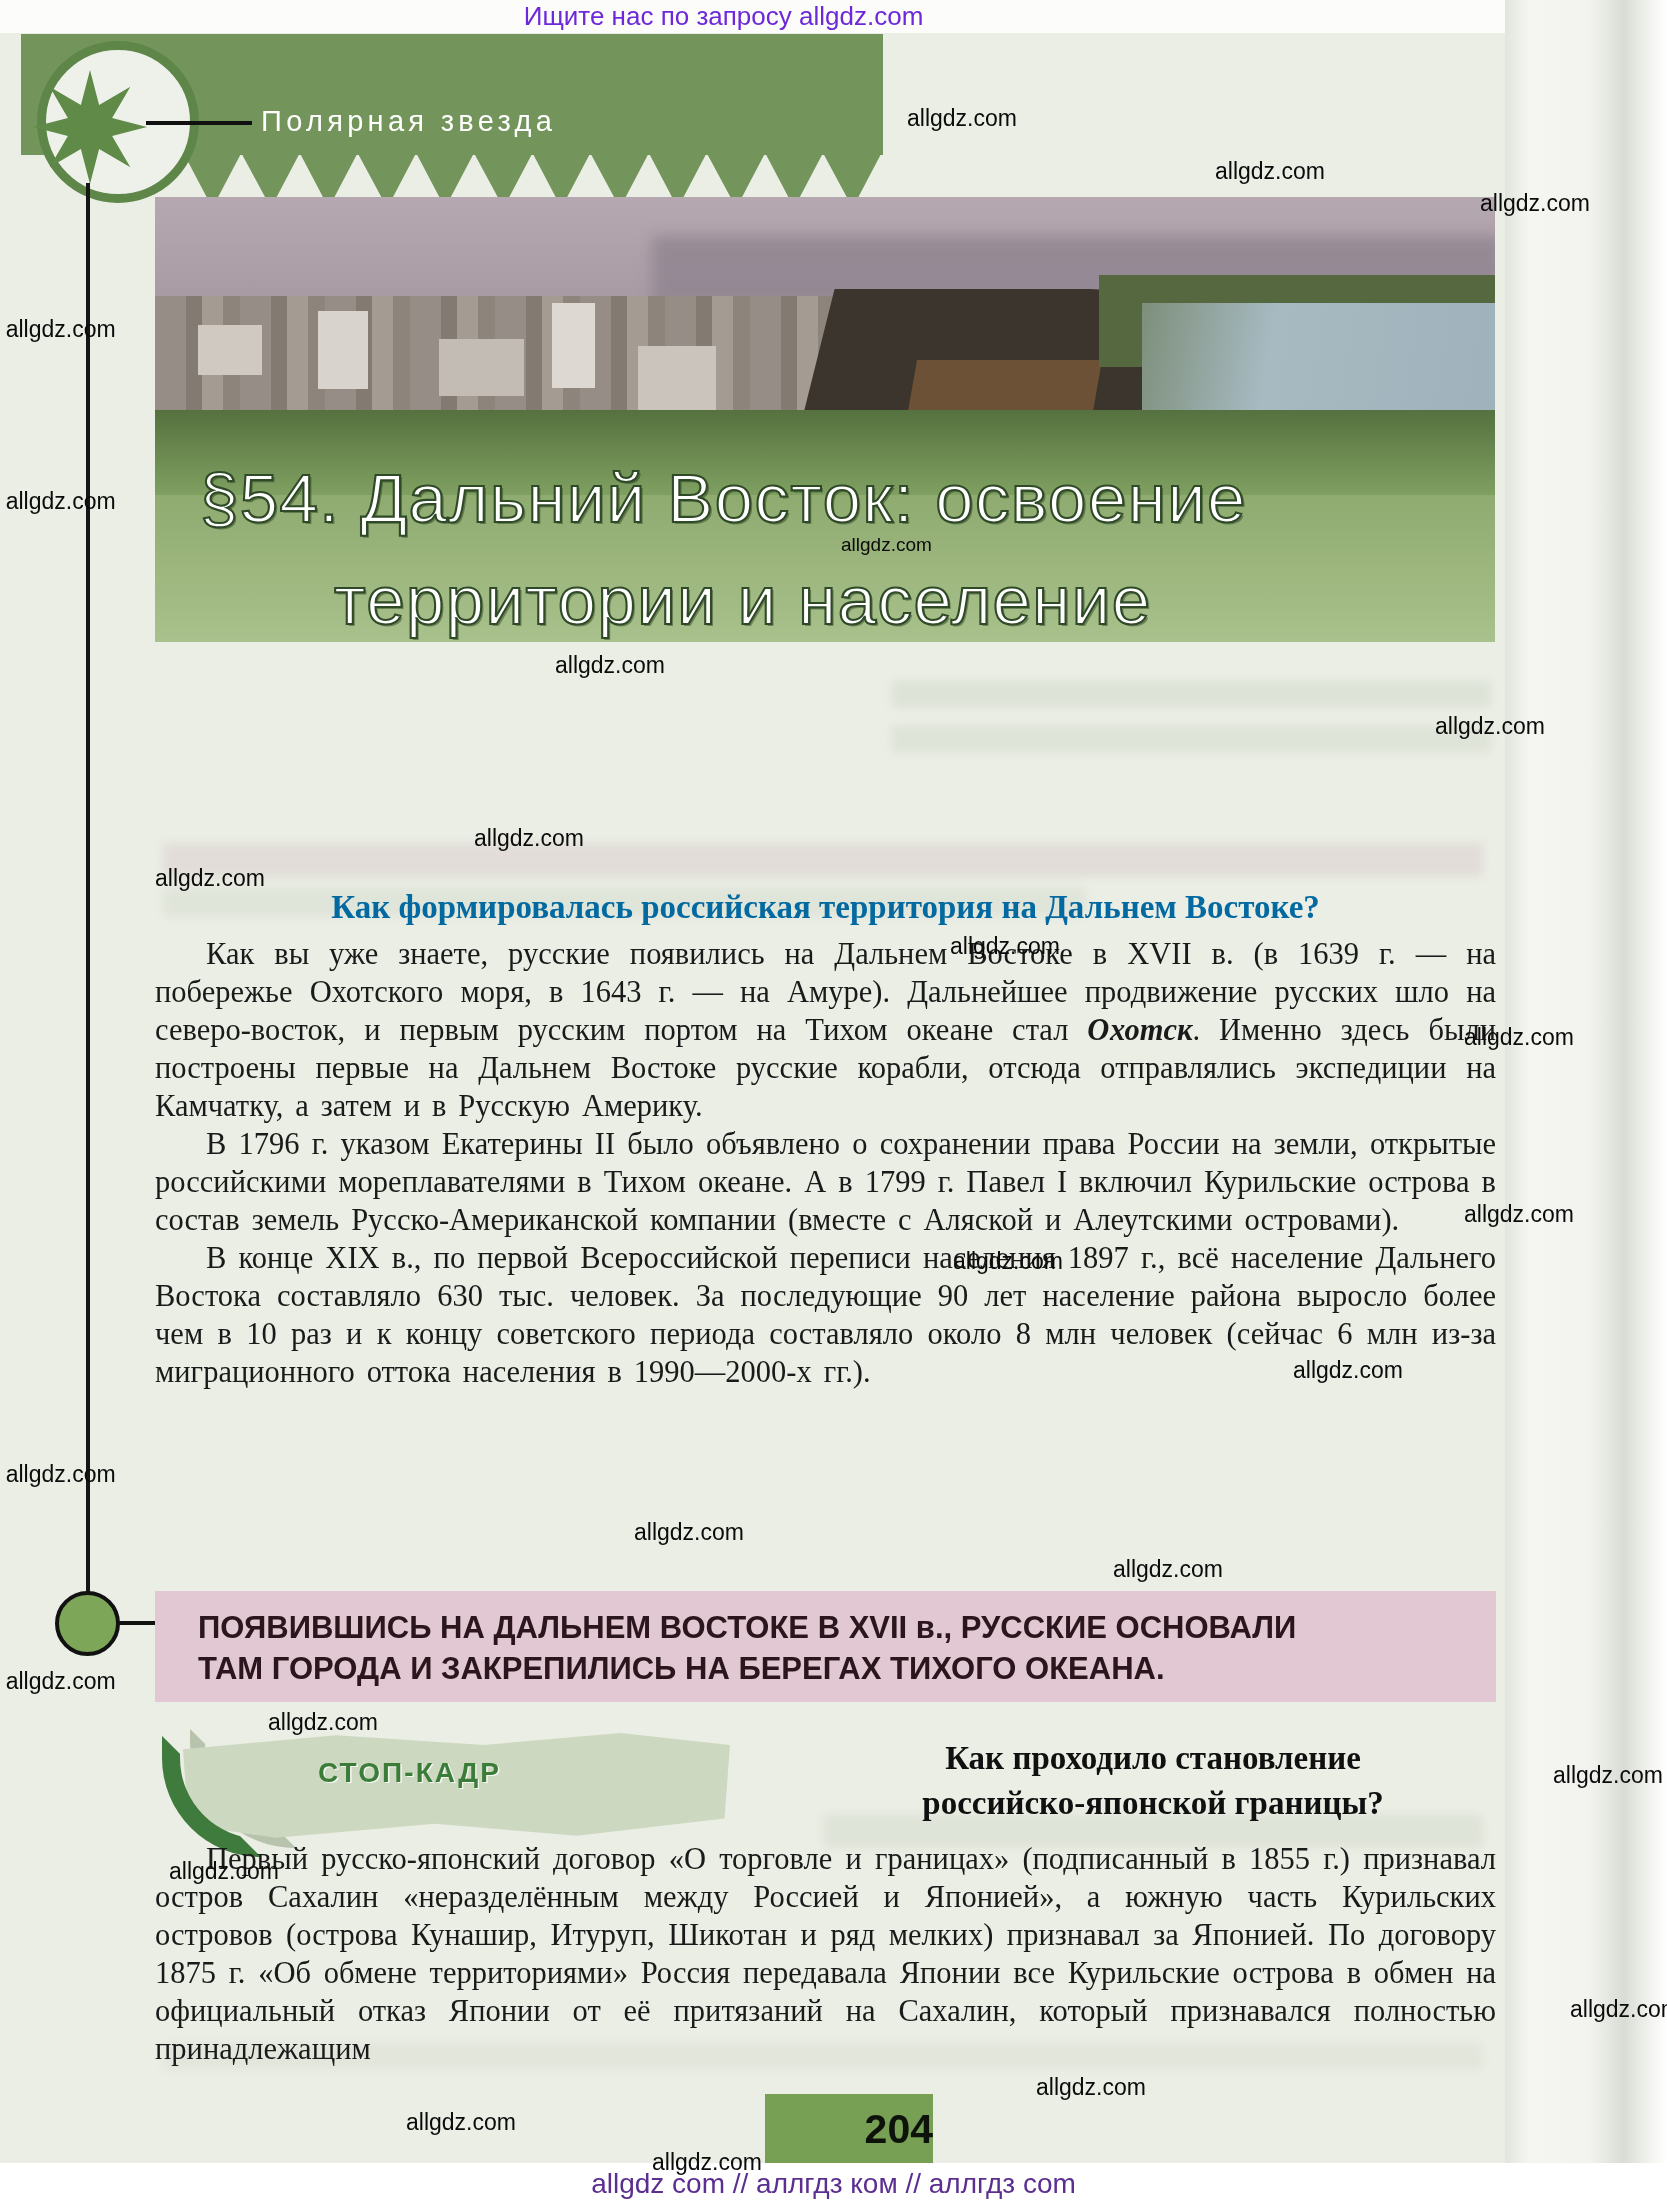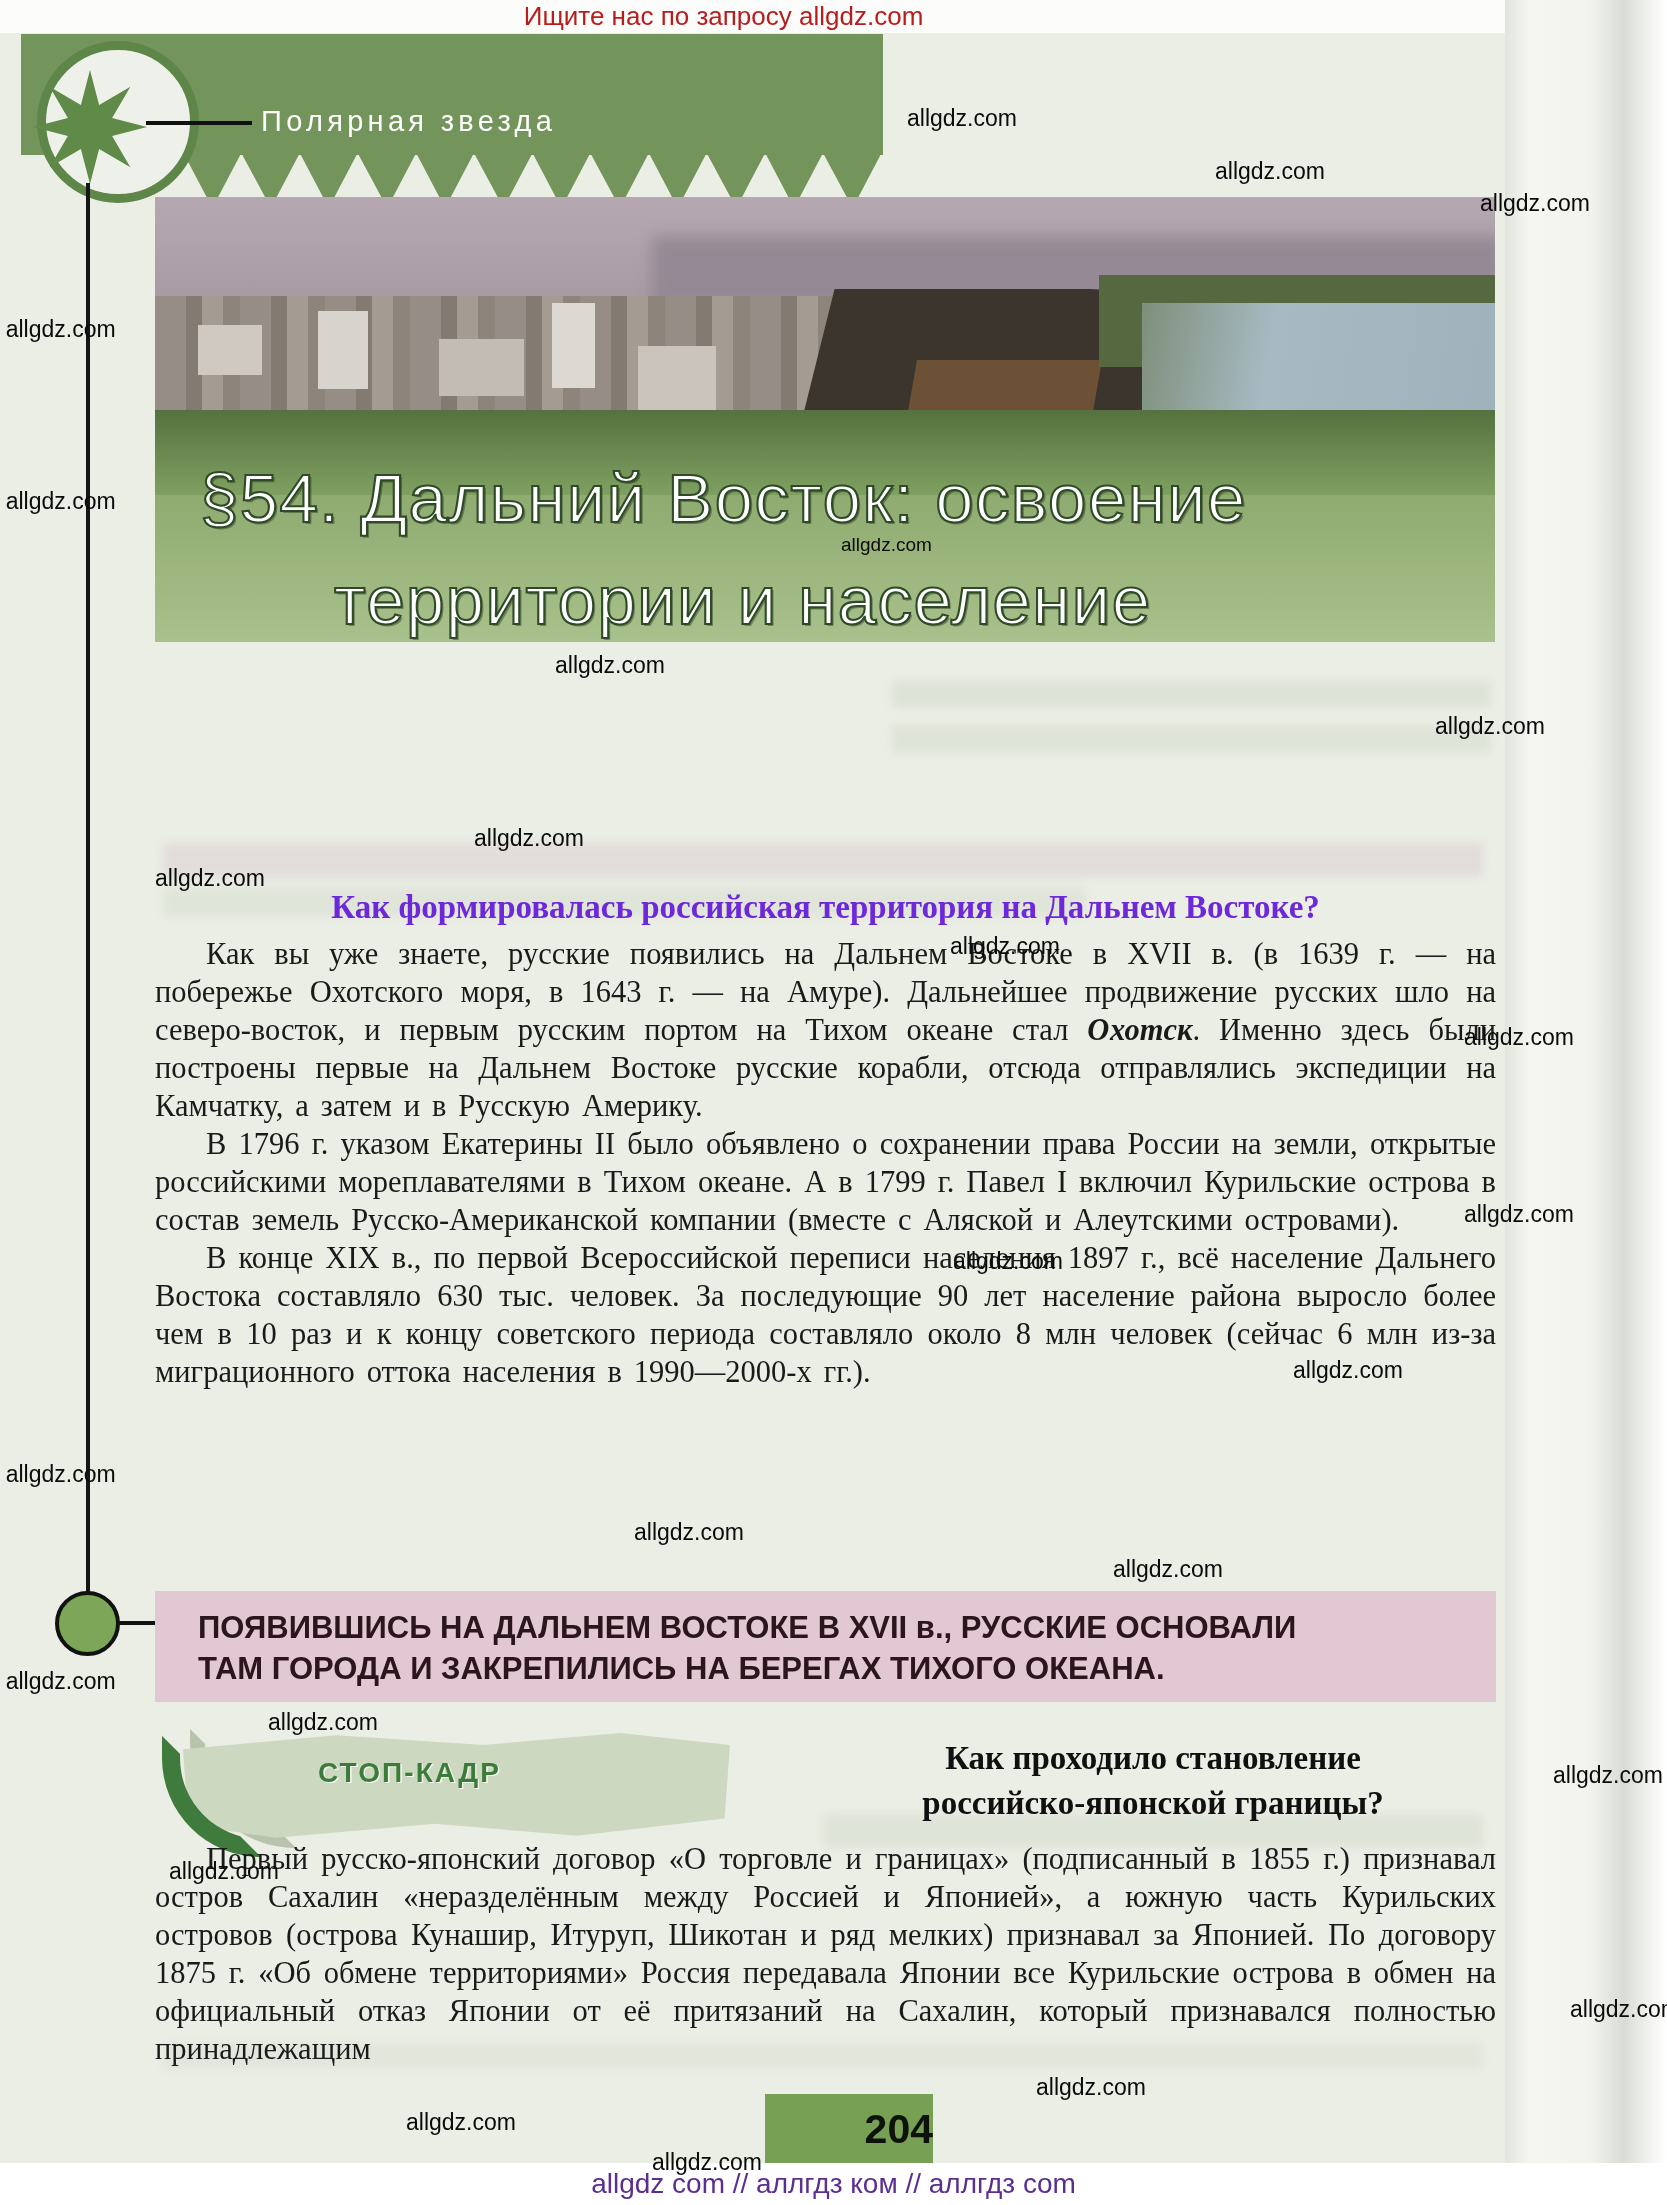--- a/index.html
+++ b/index.html
@@ -8,21 +8,21 @@
   .abs{position:absolute;}
 
   
   .top-white{left:0;top:0;width:1667px;height:33px;background:#fcfdfb;}
   .bottom-white{left:0;top:2163px;width:1667px;height:42px;background:#ffffff;}
   .book-edge{left:1505px;top:0;width:163px;height:2165px;
      background:linear-gradient(90deg,#e2e5dd 0px,#f5f6f2 25px,#f2f3ef 85px,#d9dcd4 119px,#f3f4f0 146px,#ffffff 162px);}
 
   
   .promo{left:0;top:1.4px;width:1447px;text-align:center;font-family:"Liberation Sans",sans-serif;
-     font-size:26px;color:#b91c1c;border-radius:9px;}
+     font-size:26px;color:#6d28d9;border-radius:9px;}
   .footer-line{left:0;top:2168px;width:1667px;text-align:center;font-family:"Liberation Sans",sans-serif;
      font-size:28px;color:#5c2e90;}
 
   
   .banner{left:21px;top:34px;width:862px;height:121px;background:#73945b;}
   .teeth{left:181px;top:153px;width:703px;height:55px;}
   .logo-circle{left:37px;top:41px;width:162px;height:162px;border-radius:50%;
      background:#eef1ea;border:9.2px solid #5e8649;box-sizing:border-box;}
   .star{left:33px;top:70px;width:114px;height:114px;background:#5f8a47;
      clip-path:polygon(50% 0%,58% 30.6%,85.4% 14.6%,69.4% 42%,100% 50%,69.4% 58%,85.4% 85.4%,58% 69.4%,50% 100%,42% 69.4%,14.6% 85.4%,30.6% 58%,0% 50%,30.6% 42%,14.6% 14.6%,42% 30.6%);}
@@ -57,21 +57,21 @@
   .title-text{font-family:"Liberation Sans",sans-serif;color:#ffffff;font-size:69px;white-space:nowrap;
      -webkit-text-stroke:2.1px #2f4a26;text-shadow:2.1px 2.1px 0 rgba(40,60,30,.45);letter-spacing:1.4px;}
   .t1{left:200px;top:459px;}
   .t2{left:334px;top:561px;}
 
   
   .intro{left:155px;top:671px;width:1341px;font-family:"Liberation Sans",sans-serif;font-style:italic;
      font-size:31px;line-height:43px;text-align:justify;word-spacing:6.4px;color:#141414;}
 
   
-  .h1{left:155px;top:889px;width:1341px;text-align:center;font-weight:bold;font-size:33px;color:#6d28d9;}
+  .h1{left:155px;top:889px;width:1341px;text-align:center;font-weight:bold;font-size:33px;color:#0369a1;}
   .h2{left:809px;top:1736px;width:688px;text-align:center;font-weight:bold;font-size:33px;line-height:45px;color:#101010;}
 
   
   .body1{left:155px;top:935px;width:1341px;font-size:30.5px;line-height:38px;text-align:justify;word-spacing:4.3px;}
   .body2{left:155px;top:1840px;width:1341px;font-size:30.5px;line-height:38px;text-align:justify;word-spacing:4.3px;}
   .body1 p,.body2 p{margin:0;text-indent:51px;}
   .kw{font-weight:bold;font-style:italic;}
 
   
   .keybox{left:155px;top:1591px;width:1341px;height:111px;background:#e2c8d2;box-sizing:border-box;

